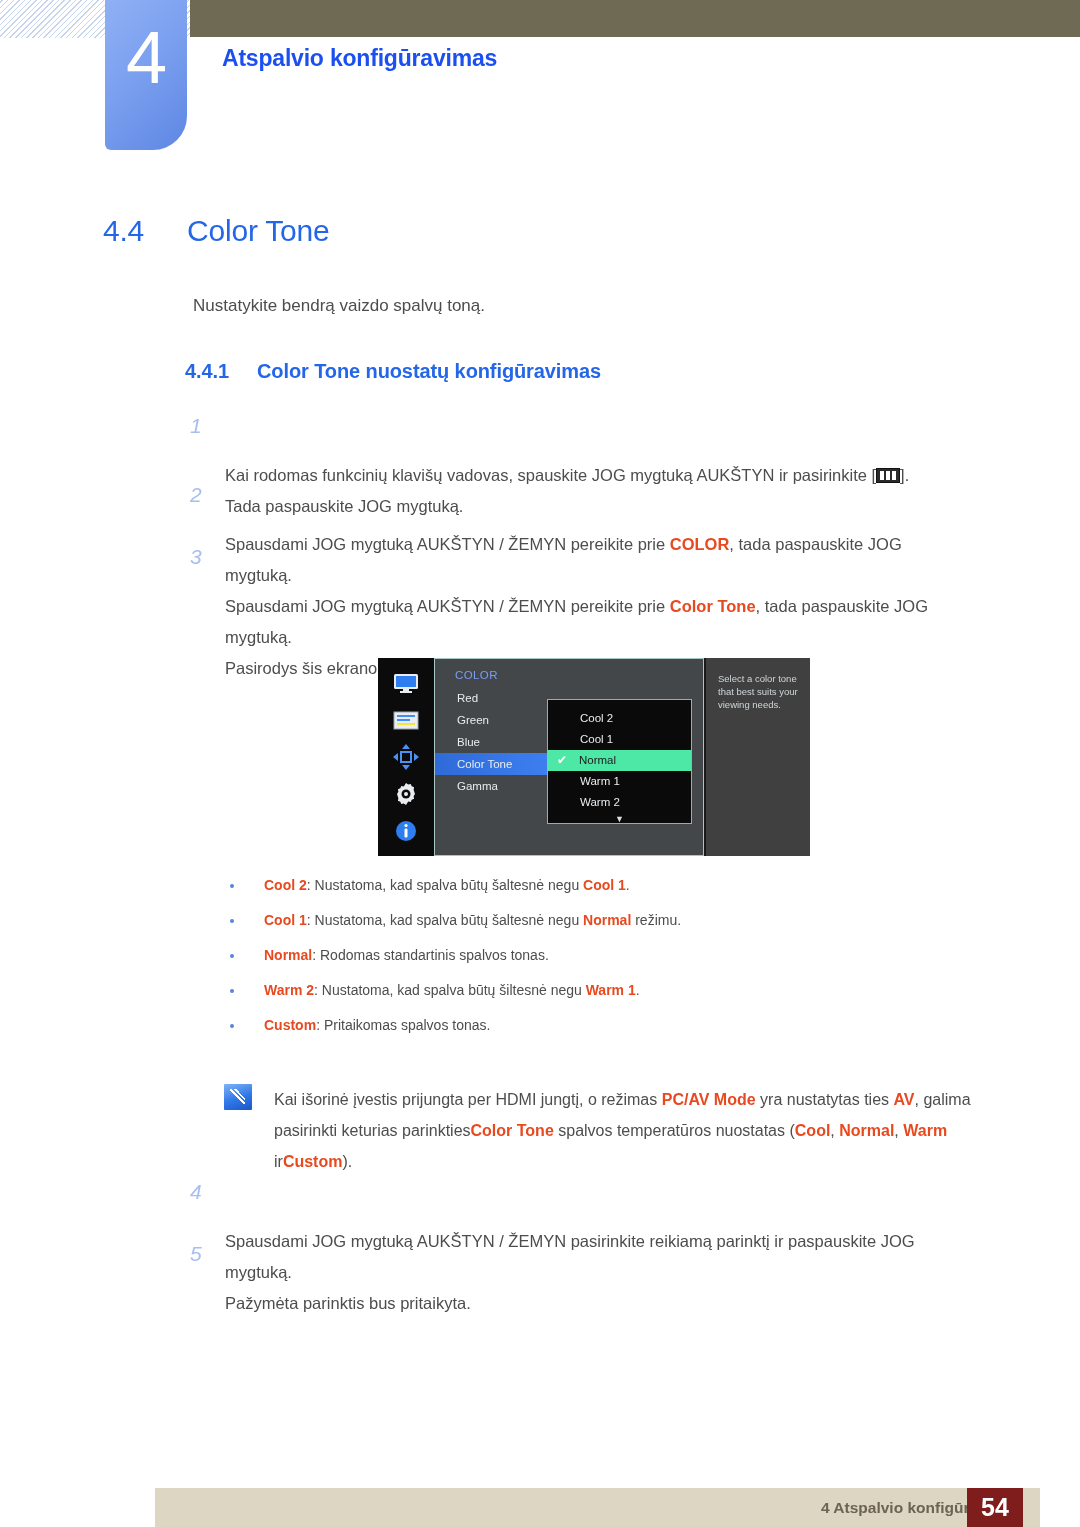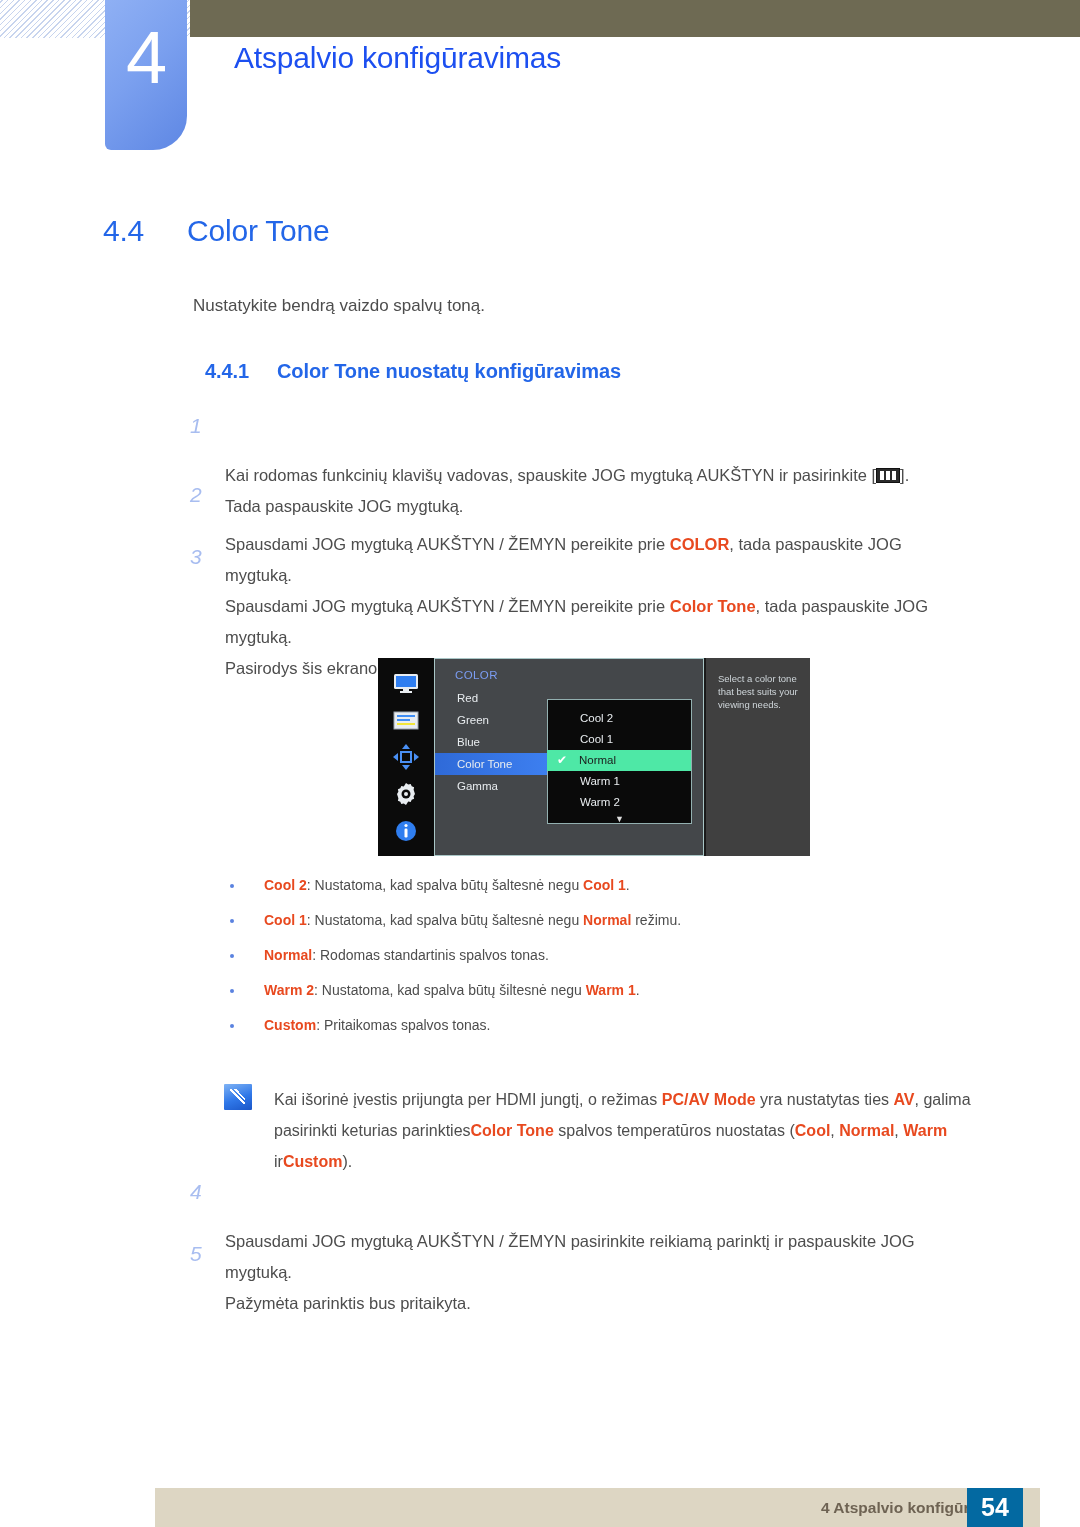--- a/index.html
+++ b/index.html
@@ -51,27 +51,26 @@
     font-size: 74px;
     line-height: 80px;
     color: #ffffff;
     font-weight: 400;
     letter-spacing: -1px;
     z-index: 4;
   }
   .chapter-title {
     position: absolute;
     left: 222px; top: 36px;
-    font-size: 30px;
+    font-size: 23px;
     line-height: 44px;
     color: #1c4ff0;
-    font-weight: 400;
+    font-weight: 700;
     letter-spacing: -0.2px;
     z-index: 4;
-    margin-left: 12px;
   }
 
   
   .h2-row {
     position: absolute;
     left: 103px; top: 214px;
     display: flex;
     align-items: baseline;
     color: #2366e8;
     font-size: 30px;
@@ -90,21 +89,21 @@
   .h3-row {
     position: absolute;
     left: 185px; top: 360px;
     display: flex;
     align-items: baseline;
     color: #2366e8;
     font-size: 20px;
     font-weight: bold;
     letter-spacing: -0.1px;
   }
-  .h3-num { width: 72px; display: inline-block; margin-left: 20px; }
+  .h3-num { width: 72px; display: inline-block; }
 
   
   .steps { position: absolute; left: 0; top: 0; width: 1080px; }
   .step {
     position: absolute;
     display: flex;
   }
   .step-num {
     width: 35px;
     flex: 0 0 35px;
@@ -303,21 +302,21 @@
     line-height: 39px;
     padding-right: 18px;
     font-size: 15.5px;
     color: #6e6353;
     font-weight: bold;
   }
   .footer-page {
     position: absolute;
     left: 967px; top: 1488px;
     width: 56px; height: 39px;
-    background: #0369a1;
+    background: #7f1d1d;
     color: #ffffff;
     font-size: 25px;
     line-height: 39px;
     text-align: center;
     font-weight: bold;
   }
 </style>
 </head>
 <body>
 

